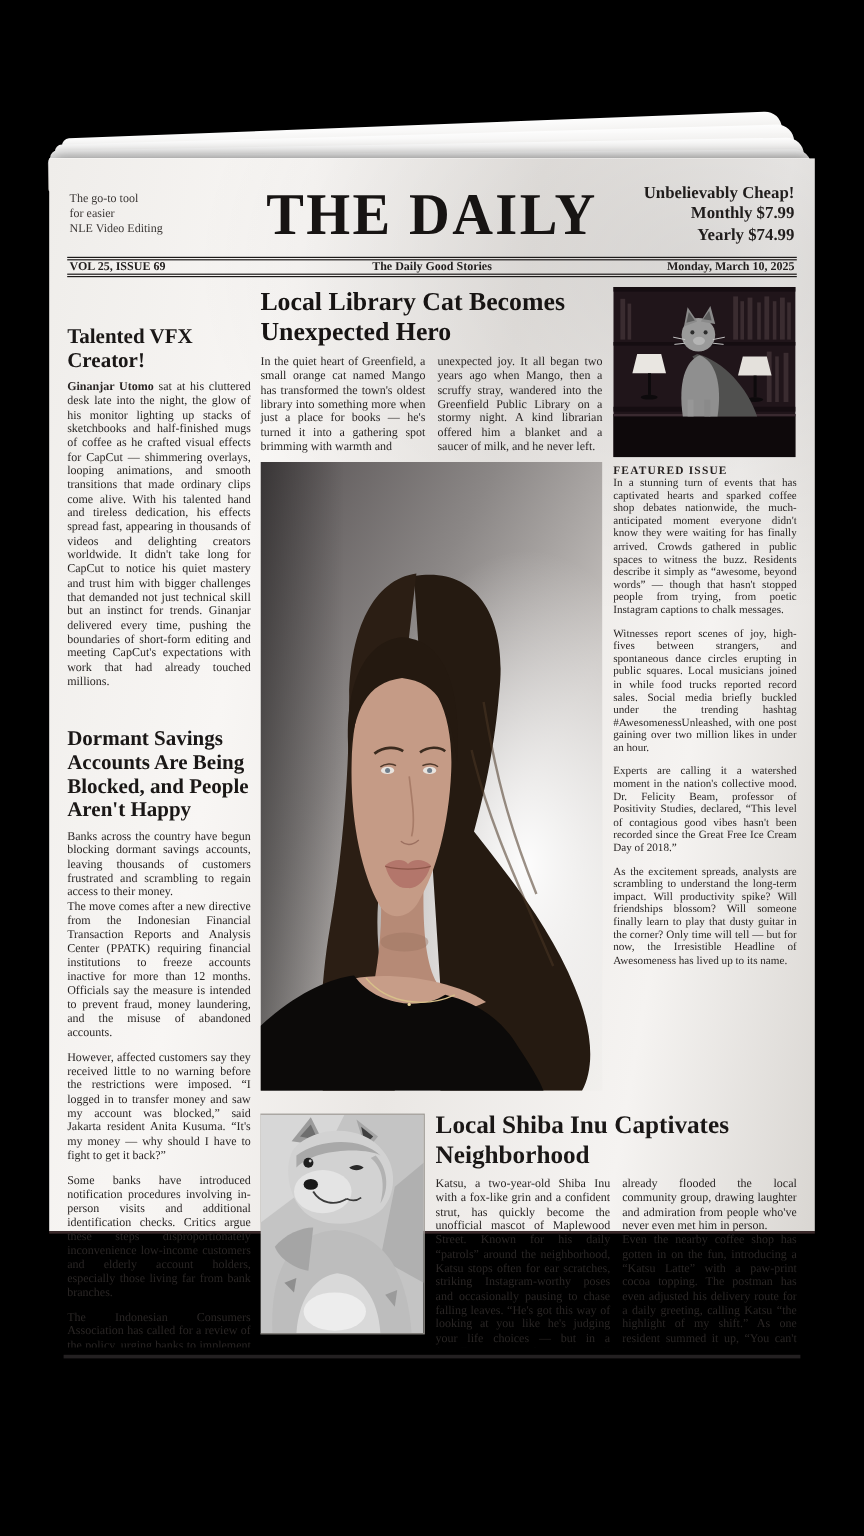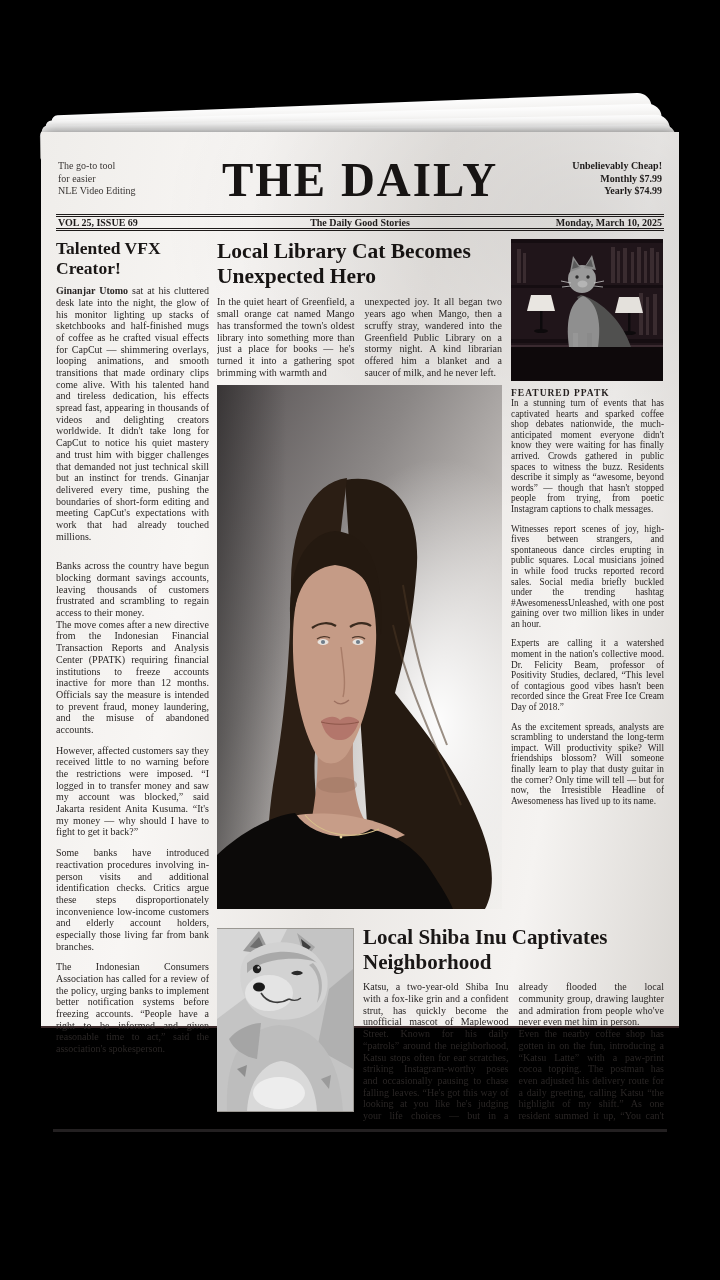--- a/index.html
+++ b/index.html
@@ -20,21 +20,21 @@
     background:
       radial-gradient(120% 60% at 85% 10%, rgba(0,0,0,.10), transparent 55%),
       linear-gradient(100deg,#efedea 0%,#f8f6f4 28%,#eae7e4 52%,#f5f3f1 78%,#d9d6d2 100%);
     border-bottom:2px solid #3c2a2b;
     padding:12px 15px 0 15px;
     box-shadow:0 0 14px rgba(0,0,0,.6);
   }
   
   .masthead{display:flex;align-items:center;justify-content:space-between;padding:8px 2px 6px 2px;}
   .tagline{font-size:10px;line-height:1.25;white-space:pre-line;width:150px;color:#3a3634;}
-  .pricing{font-size:10px;line-height:1.25;white-space:pre-line;width:150px;text-align:right;font-weight:bold;color:#201d1c;}
+  .pricing{font-size:14px;line-height:1.25;white-space:pre-line;width:150px;text-align:right;font-weight:bold;color:#201d1c;}
   .title-big{font-size:47px;font-weight:bold;letter-spacing:2px;color:#171413;transform:scaleY(1.05);}
   .infobar{
     border-top:3px double #1d1a19;border-bottom:3px double #1d1a19;
     display:flex;justify-content:space-between;align-items:center;
     font-size:10px;font-weight:bold;padding:0 2px;margin-top:2px;color:#201d1c;
   }
   .infobar .mid{position:absolute;left:0;right:0;text-align:center;}
   .infobar{position:relative;}
   
   .content{display:flex;gap:8px;margin-top:8px;height:884px;overflow:hidden;}
@@ -48,21 +48,21 @@
   .h-small{font-size:17.5px;font-weight:bold;line-height:1.12;margin:0 0 7px 0;color:#1a1716;}
   .h-mid{font-size:21.5px;font-weight:bold;line-height:1.15;margin:0 0 8px 0;color:#171413;}
   .h-right{font-size:20px;font-weight:bold;line-height:1.2;margin:2px 0 6px 0;color:#1a1716;}
   .kicker{font-size:9.5px;font-weight:bold;letter-spacing:1px;margin-top:7px;color:#241f1e;}
   .body-txt{font-size:10px;line-height:1.17;text-align:justify;color:#2a2625;}
   .body-txt p{margin:0;}
   .body-txt p.gap{margin-top:9px;}
   .two-col{display:flex;gap:10px;}
   .two-col > div{flex:1;}
   .pre{white-space:pre-line;}
-  .art{margin-bottom:18px;}
+  .art{margin-bottom:18px;margin-top:32px;}
   
   .photo-portrait{margin-top:7px;width:285px;height:524px;display:block;}
   .photo-cat{width:152px;height:142px;display:block;margin-bottom:4px;}
   .photo-shiba{width:136px;height:182px;flex:none;display:block;outline:1px solid #9a9792;margin-top:4px;}
   .bottom-rule{border-top:3px solid #232021;margin:6px -3px 0 -3px;}
   svg{display:block;}
 </style>
 </head>
 <body>
 
@@ -92,37 +92,38 @@
   <div class="content">
 
     <div class="col-left">
       <div class="art">
         <h2 class="h-small">Talented VFX Creator!</h2>
         <div class="body-txt">
           <p><strong>Ginanjar Utomo</strong> <span>sat at his cluttered desk late into the night, the glow of his monitor lighting up stacks of sketchbooks and half-finished mugs of coffee as he crafted visual effects for CapCut — shimmering overlays, looping animations, and smooth transitions that made ordinary clips come alive. With his talented hand and tireless dedication, his effects spread fast, appearing in thousands of videos and delighting creators worldwide. It didn't take long for CapCut to notice his quiet mastery and trust him with bigger challenges that demanded not just technical skill but an instinct for trends. Ginanjar delivered every time, pushing the boundaries of short-form editing and meeting CapCut's expectations with work that had already touched millions.</span></p>
         </div>
       </div>
       <div class="art">
+        <h2 class="h-small">Dormant Savings Accounts Are Being Blocked, and People Aren't Happy</h2>
         <div class="body-txt">
           <p>Banks across the country have begun blocking dormant savings accounts, leaving thousands of customers frustrated and scrambling to regain access to their money.</p>
           <p>The move comes after a new directive from the Indonesian Financial Transaction Reports and Analysis Center (PPATK) requiring financial institutions to freeze accounts inactive for more than 12 months. Officials say the measure is intended to prevent fraud, money laundering, and the misuse of abandoned accounts.</p>
           <p class="gap">However, affected customers say they received little to no warning before the restrictions were imposed. “I logged in to transfer money and saw my account was blocked,” said Jakarta resident Anita Kusuma. “It's my money — why should I have to fight to get it back?”</p>
-          <p class="gap">Some banks have introduced reactivation procedures involving in-person visits and additional identification checks. Critics argue these steps disproportionately inconvenience low-income customers and elderly account holders, especially those living far from bank branches.</p>
+          <p class="gap">Some banks have introduced notification procedures involving in-person visits and additional identification checks. Critics argue these steps disproportionately inconvenience low-income customers and elderly account holders, especially those living far from bank branches.</p>
           <p class="gap">The Indonesian Consumers Association has called for a review of the policy, urging banks to implement better notification systems before freezing accounts. “People have a right to be informed and given reasonable time to act,” said the association's spokesperson.</p>
         </div>
       </div>
     </div>
 
     <div class="col-main">
       <div class="row-top">
 
         <div class="center-col">
           <h1 class="h-mid">Local Library Cat Becomes Unexpected Hero</h1>
           <div class="two-col body-txt">
-            <div>In the quiet heart of Greenfield, a small orange cat named Mango has transformed the town's oldest library into something more than just a place for books — he's turned it into a gathering spot brimming with warmth and</div>
+            <div>In the quiet heart of Greenfield, a small orange cat named Mango has transformed the town's oldest library into something more when just a place for books — he's turned it into a gathering spot brimming with warmth and</div>
             <div>unexpected joy. It all began two years ago when Mango, then a scruffy stray, wandered into the Greenfield Public Library on a stormy night. A kind librarian offered him a blanket and a saucer of milk, and he never left.</div>
           </div>
 
           <svg class="photo-portrait" viewBox="0 0 285 524" preserveAspectRatio="none">
             <defs>
               <linearGradient id="pbg" x1="0" y1="0" x2="1" y2="1">
                 <stop offset="0" stop-color="#565152"></stop>
                   <stop offset=".35" stop-color="#8b8786"></stop>
                 <stop offset=".65" stop-color="#c6c2bf"></stop>
                   <stop offset="1" stop-color="#efedea"></stop>
@@ -223,21 +224,21 @@
             <polygon points="61,30 63,21 68,28" fill="#5a5a5a"></polygon>
             <polygon points="75,27 80,20 82,28" fill="#5a5a5a"></polygon>
             <circle cx="66" cy="38" r="1.7" fill="#2c2c2c"></circle>
             <circle cx="77" cy="38" r="1.7" fill="#2c2c2c"></circle>
             <ellipse cx="71.5" cy="45" rx="5" ry="3.4" fill="#b5b5b5"></ellipse>
             <path d="M60,44 L50,42 M60,47 L51,48 M83,44 L93,42 M83,47 L92,48" stroke="#c9c9c9" stroke-width=".8"></path>
             <rect x="62" y="94" width="5" height="14" fill="#979797"></rect>
             <rect x="76" y="94" width="5" height="14" fill="#8a8a8a"></rect>
           </svg>
 
-          <div class="kicker">FEATURED PPATK</div>
+          <div class="kicker">FEATURED ISSUE</div>
           <div class="body-txt" style="font-size:9.3px;line-height:1.14;">
             <p>In a stunning turn of events that has captivated hearts and sparked coffee shop debates nationwide, the much-anticipated moment everyone didn't know they were waiting for has finally arrived. Crowds gathered in public spaces to witness the buzz. Residents describe it simply as “awesome, beyond words” — though that hasn't stopped people from trying, from poetic Instagram captions to chalk messages.</p>
             <p class="gap">Witnesses report scenes of joy, high-fives between strangers, and spontaneous dance circles erupting in public squares. Local musicians joined in while food trucks reported record sales. Social media briefly buckled under the trending hashtag #AwesomenessUnleashed, with one post gaining over two million likes in under an hour.</p>
             <p class="gap">Experts are calling it a watershed moment in the nation's collective mood. Dr. Felicity Beam, professor of Positivity Studies, declared, “This level of contagious good vibes hasn't been recorded since the Great Free Ice Cream Day of 2018.”</p>
             <p class="gap">As the excitement spreads, analysts are scrambling to understand the long-term impact. Will productivity spike? Will friendships blossom? Will someone finally learn to play that dusty guitar in the corner? Only time will tell — but for now, the Irresistible Headline of Awesomeness has lived up to its name.</p>
           </div>
         </div>
       </div>
 
       <div class="row-bottom">

